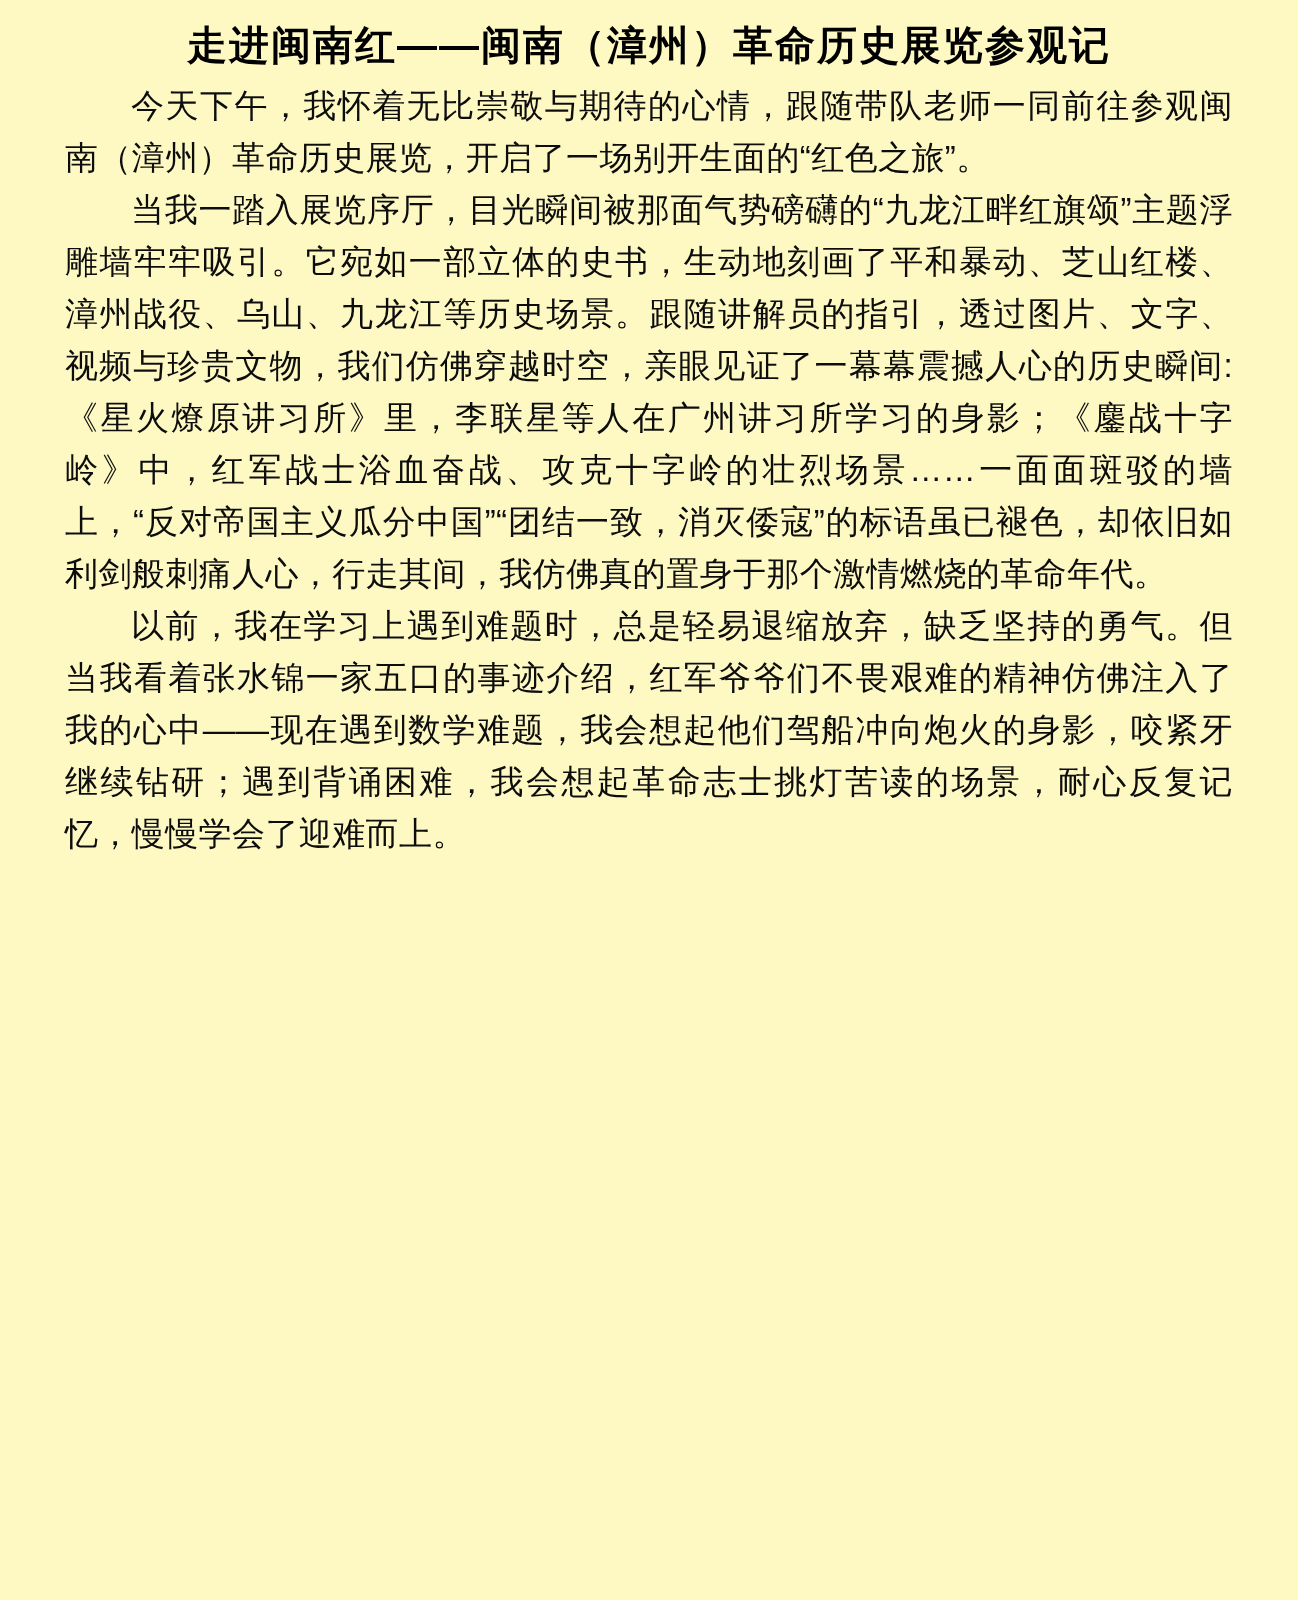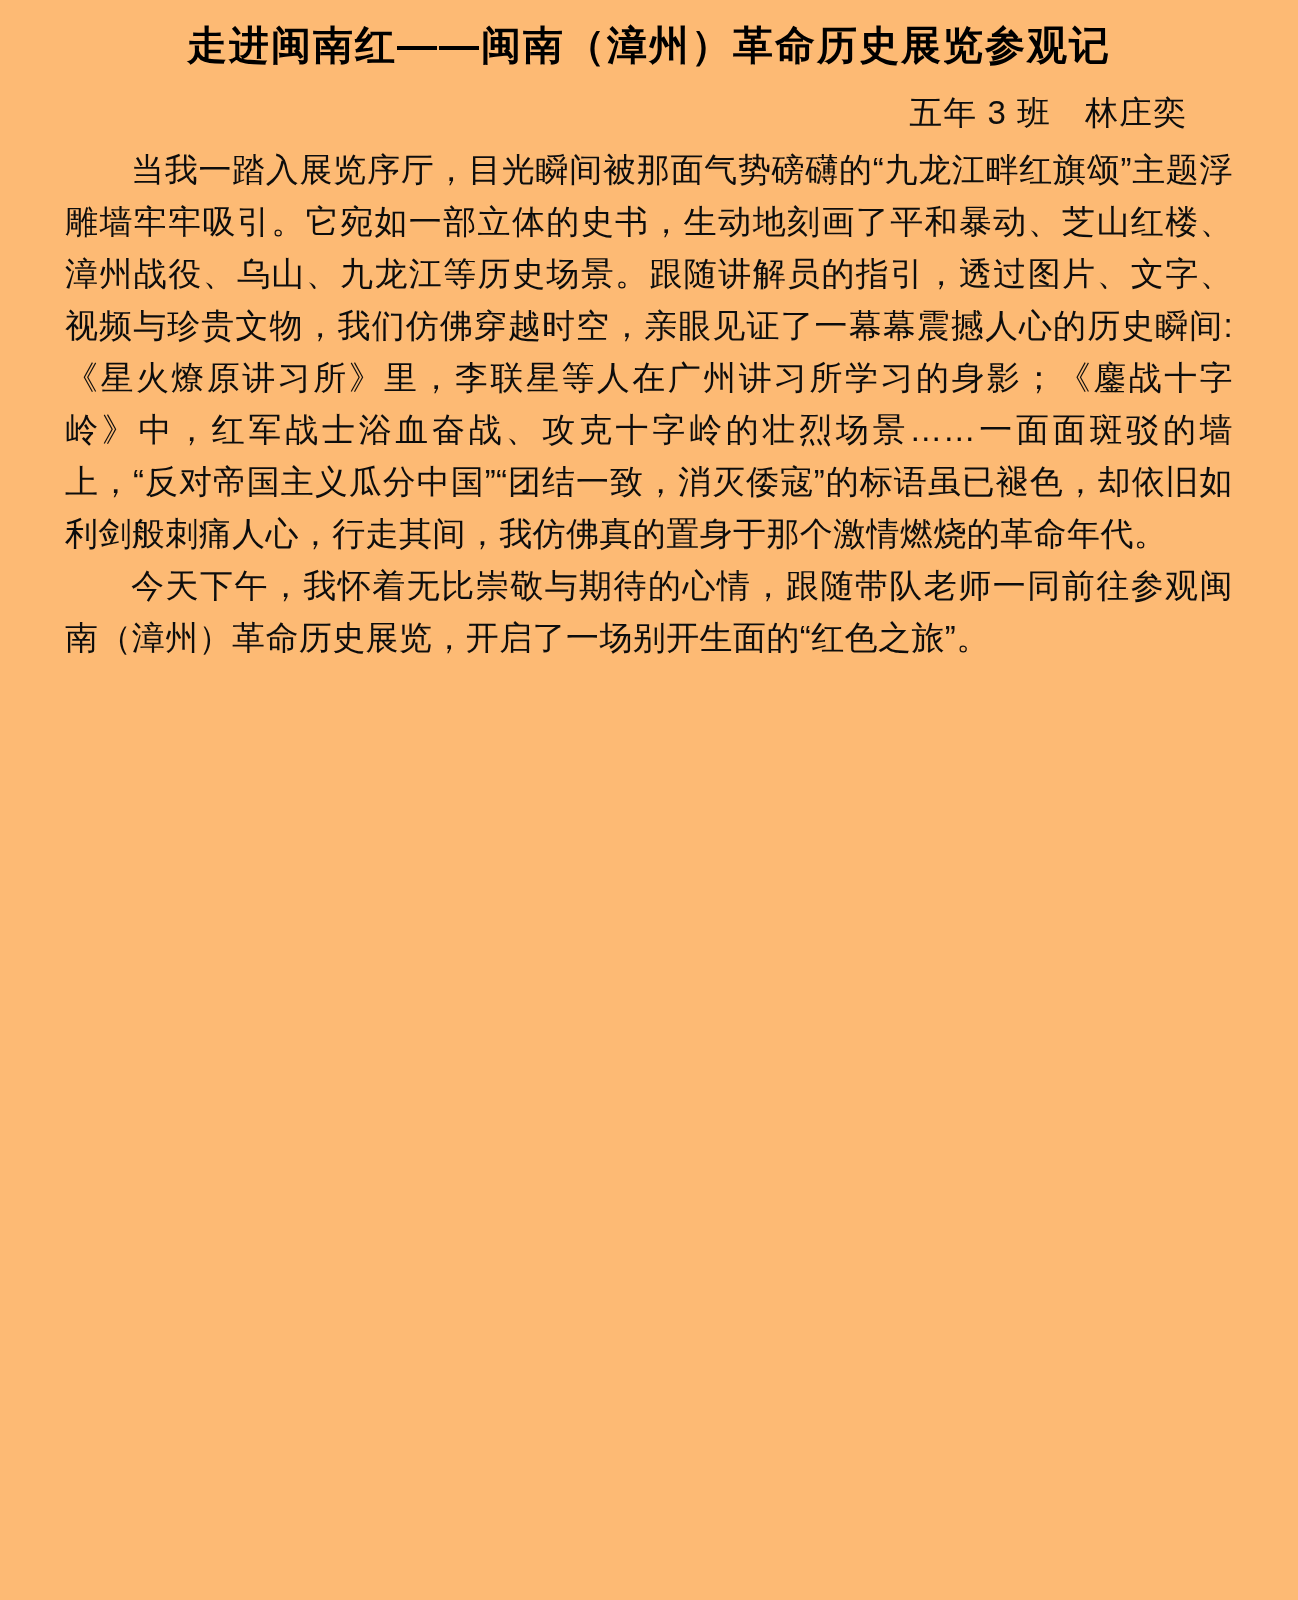--- a/index.html
+++ b/index.html
@@ -5,21 +5,21 @@
   html, body {
     margin: 0;
     padding: 0;
     background: #ffffff;
   }
   .page {
     position: relative;
     width: 1298px;
     height: 1600px;
     box-sizing: border-box;
-    background: #fdba74;
+    background: #fef9c3;
     color: #0d0d0d;
     font-family: "Liberation Sans", sans-serif;
     padding: 20px 65px 0 65px;
     overflow: hidden;
   }
   .title {
     margin: 0;
     text-align: center;
     font-size: 40px;
     font-weight: 700;
@@ -49,19 +49,19 @@
     color: #0d0d0d;
     word-break: break-all;
   }
 </style>
 </head>
 <body>
 
 <div class="page">
   <h1 class="title">走进闽南红——闽南（漳州）革命历史展览参观记</h1>
 
-  <div class="byline">五年 3 班　林庄奕</div>
 
   <div class="body-text">
+    <p class="para">今天下午，我怀着无比崇敬与期待的心情，跟随带队老师一同前往参观闽南（漳州）革命历史展览，开启了一场别开生面的“红色之旅”。</p>
     <p class="para">当我一踏入展览序厅，目光瞬间被那面气势磅礴的“九龙江畔红旗颂”主题浮雕墙牢牢吸引。它宛如一部立体的史书，生动地刻画了平和暴动、芝山红楼、漳州战役、乌山、九龙江等历史场景。跟随讲解员的指引，透过图片、文字、视频与珍贵文物，我们仿佛穿越时空，亲眼见证了一幕幕震撼人心的历史瞬间:《星火燎原讲习所》里，李联星等人在广州讲习所学习的身影；《鏖战十字岭》中，红军战士浴血奋战、攻克十字岭的壮烈场景……一面面斑驳的墙上，“反对帝国主义瓜分中国”“团结一致，消灭倭寇”的标语虽已褪色，却依旧如利剑般刺痛人心，行走其间，我仿佛真的置身于那个激情燃烧的革命年代。</p>
-    <p class="para">今天下午，我怀着无比崇敬与期待的心情，跟随带队老师一同前往参观闽南（漳州）革命历史展览，开启了一场别开生面的“红色之旅”。</p>
+    <p class="para">以前，我在学习上遇到难题时，总是轻易退缩放弃，缺乏坚持的勇气。但当我看着张水锦一家五口的事迹介绍，红军爷爷们不畏艰难的精神仿佛注入了我的心中——现在遇到数学难题，我会想起他们驾船冲向炮火的身影，咬紧牙继续钻研；遇到背诵困难，我会想起革命志士挑灯苦读的场景，耐心反复记忆，慢慢学会了迎难而上。</p>
   </div>
 </div>
 
 </body></html>

